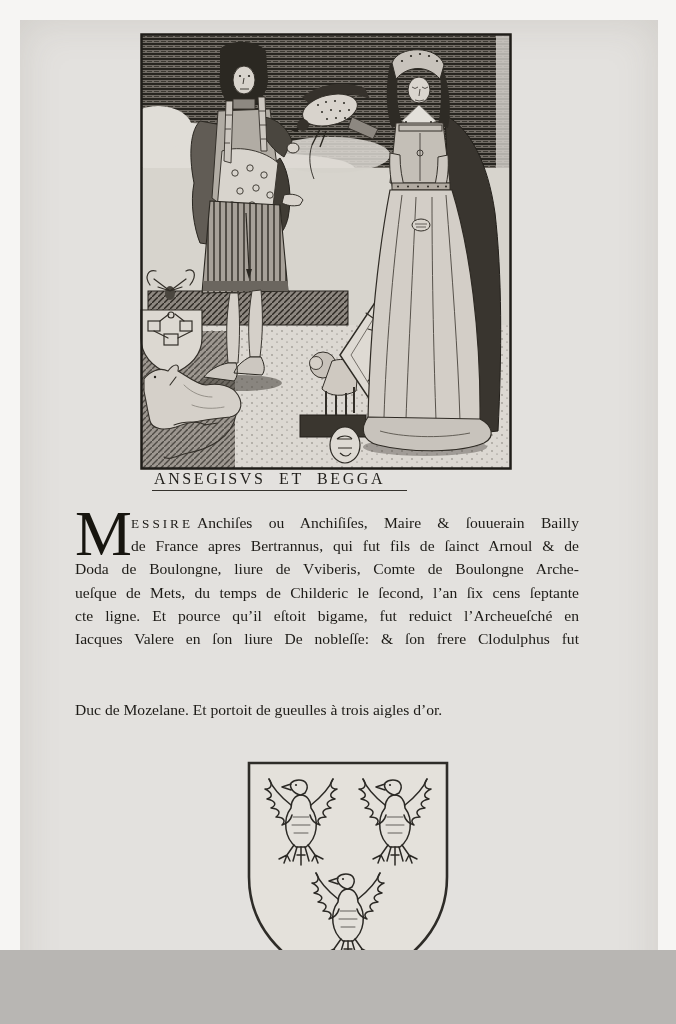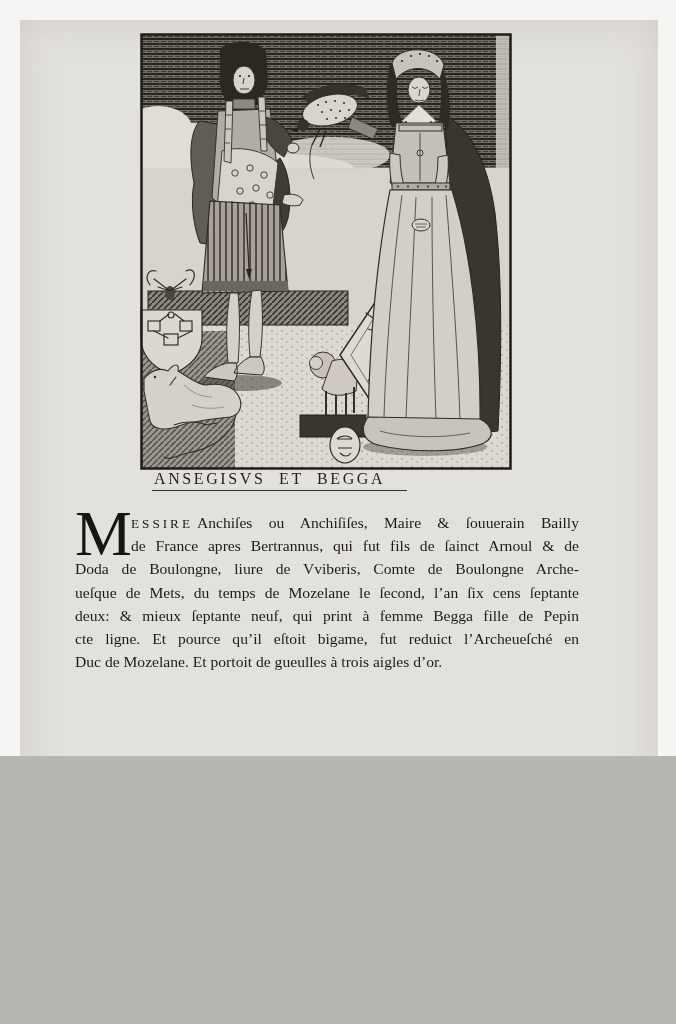--- a/index.html
+++ b/index.html
@@ -1,17 +1,17 @@
 <!DOCTYPE html>
 <html><head>
 <meta charset="utf-8">
 <style>
   html,body{margin:0;padding:0;background:#b8b6b3;}
   .photo{
-    position:relative; width:676px; height:756px;
+    position:relative; width:676px; height:950px;
     background:#f6f5f3; overflow:hidden;
     font-family:"Liberation Serif","DejaVu Serif",serif;
   }
   .page{
     position:absolute; left:20px; top:20px; width:638px; height:985px;
     background:#e3e1de;
     box-shadow:inset 0 0 40px rgba(120,115,108,.18);
   }
   
   .plate{
@@ -28,21 +28,21 @@
   
   .textblock{
     position:absolute; left:55px; top:491px; width:504px;
     color:#1d1b17; font-size:15.6px; line-height:23.2px;
   }
   .dropcap{
     float:left; width:56px; height:45px;
     font-size:64px; line-height:45px; color:#17150f;
   }
   .tline{ text-align:justify; text-align-last:justify; height:23.2px; white-space:nowrap; }
-  .tline.last{ text-align-last:left; }
+  .tline.last{ text-align-last:left;margin-top:48px; }
   .lead{ font-size:13.2px; letter-spacing:3px; padding-right:4px;font-family:Liberation Serif, serif; }
   
   .arms{
     position:absolute; left:223px; top:737px; width:210px; height:248px;
   }
   .arms svg{display:block;}
 </style>
 </head>
 <body>
 
@@ -246,23 +246,23 @@
       </svg>
     </div>
 
     <div class="caption">ANSEGISVS ET BEGGA</div>
 
     <div class="textblock">
       <div class="dropcap">M</div>
       <div class="tline"><span class="lead">ESSIRE</span><span>Anchiſes ou Anchiſiſes, Maire &amp; ſouuerain Bailly</span></div>
       <div class="tline">de France apres Bertrannus, qui fut fils de ſainct Arnoul &amp; de</div>
       <div class="tline">Doda de Boulongne, liure de Vviberis, Comte de Boulongne Arche-</div>
-      <div class="tline">ueſque de Mets, du temps de Mozelane le ſecond, l’an ſix cens ſeptante</div>
-      <div class="tline">deux: &amp; mieux ſeptante neuf, qui print à femme Begga fille de Pepin</div>
+      <div class="tline">ueſque de Mets, du temps de Childeric le ſecond, l’an ſix cens ſeptante</div>
       <div class="tline">cte ligne. Et pource qu’il eſtoit bigame, fut reduict l’Archeueſché en</div>
+      <div class="tline">Iacques Valere en ſon liure De nobleſſe: &amp; ſon frere Clodulphus fut</div>
       <div class="tline last">Duc de Mozelane. Et portoit de gueulles à trois aigles d’or.</div>
     </div>
 
     <div class="arms">
       <svg width="210" height="248" viewBox="0 0 210 248">
         <defs>
           <g id="eagle" stroke="#2b2925" fill="none" stroke-width="1.5" stroke-linecap="round" stroke-linejoin="round">
             <path d="M50,22 C44,22 40,28 40,35 C36,40 34,48 35,56 C36,64 40,70 45,74 L55,74 C60,70 64,64 65,56 C66,48 64,40 60,35 C60,28 56,22 50,22 Z" fill="#e4e1db"></path>
             <path d="M50,22 C43,21 38,15 40,10 C44,6 52,6 55,10 C57,13 56,17 54,20 Z" fill="#e4e1db"></path>
             <path d="M40,11 L31,14 L40,17"></path>

